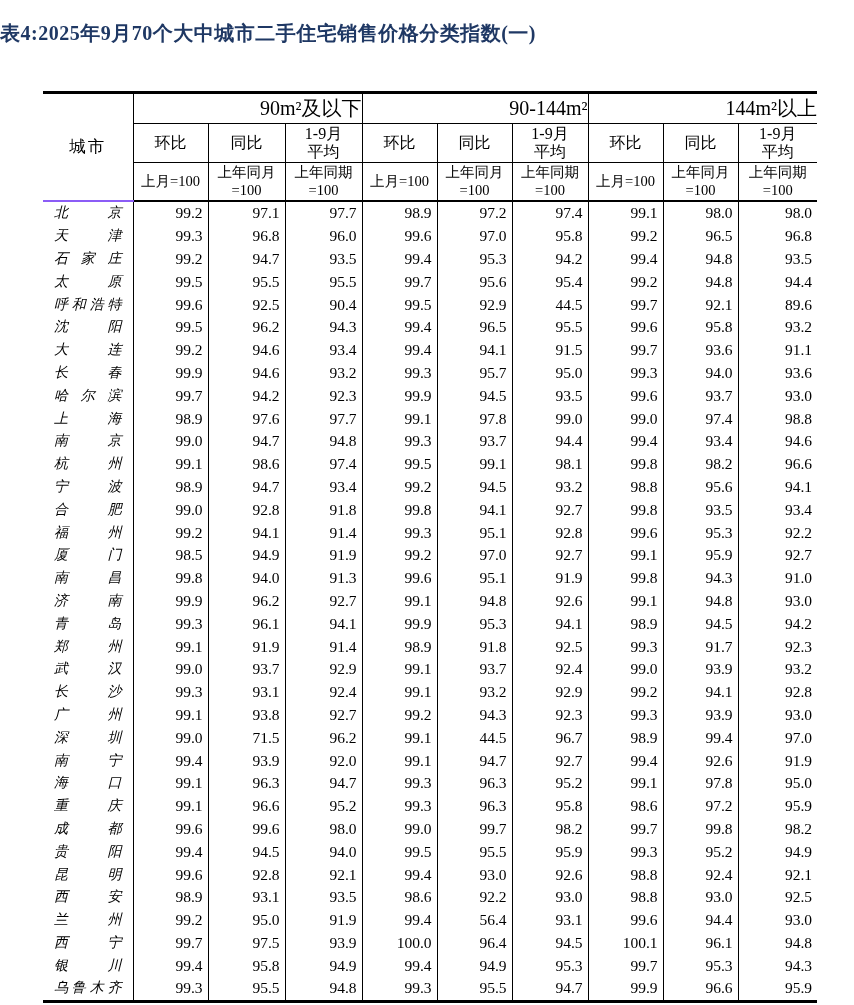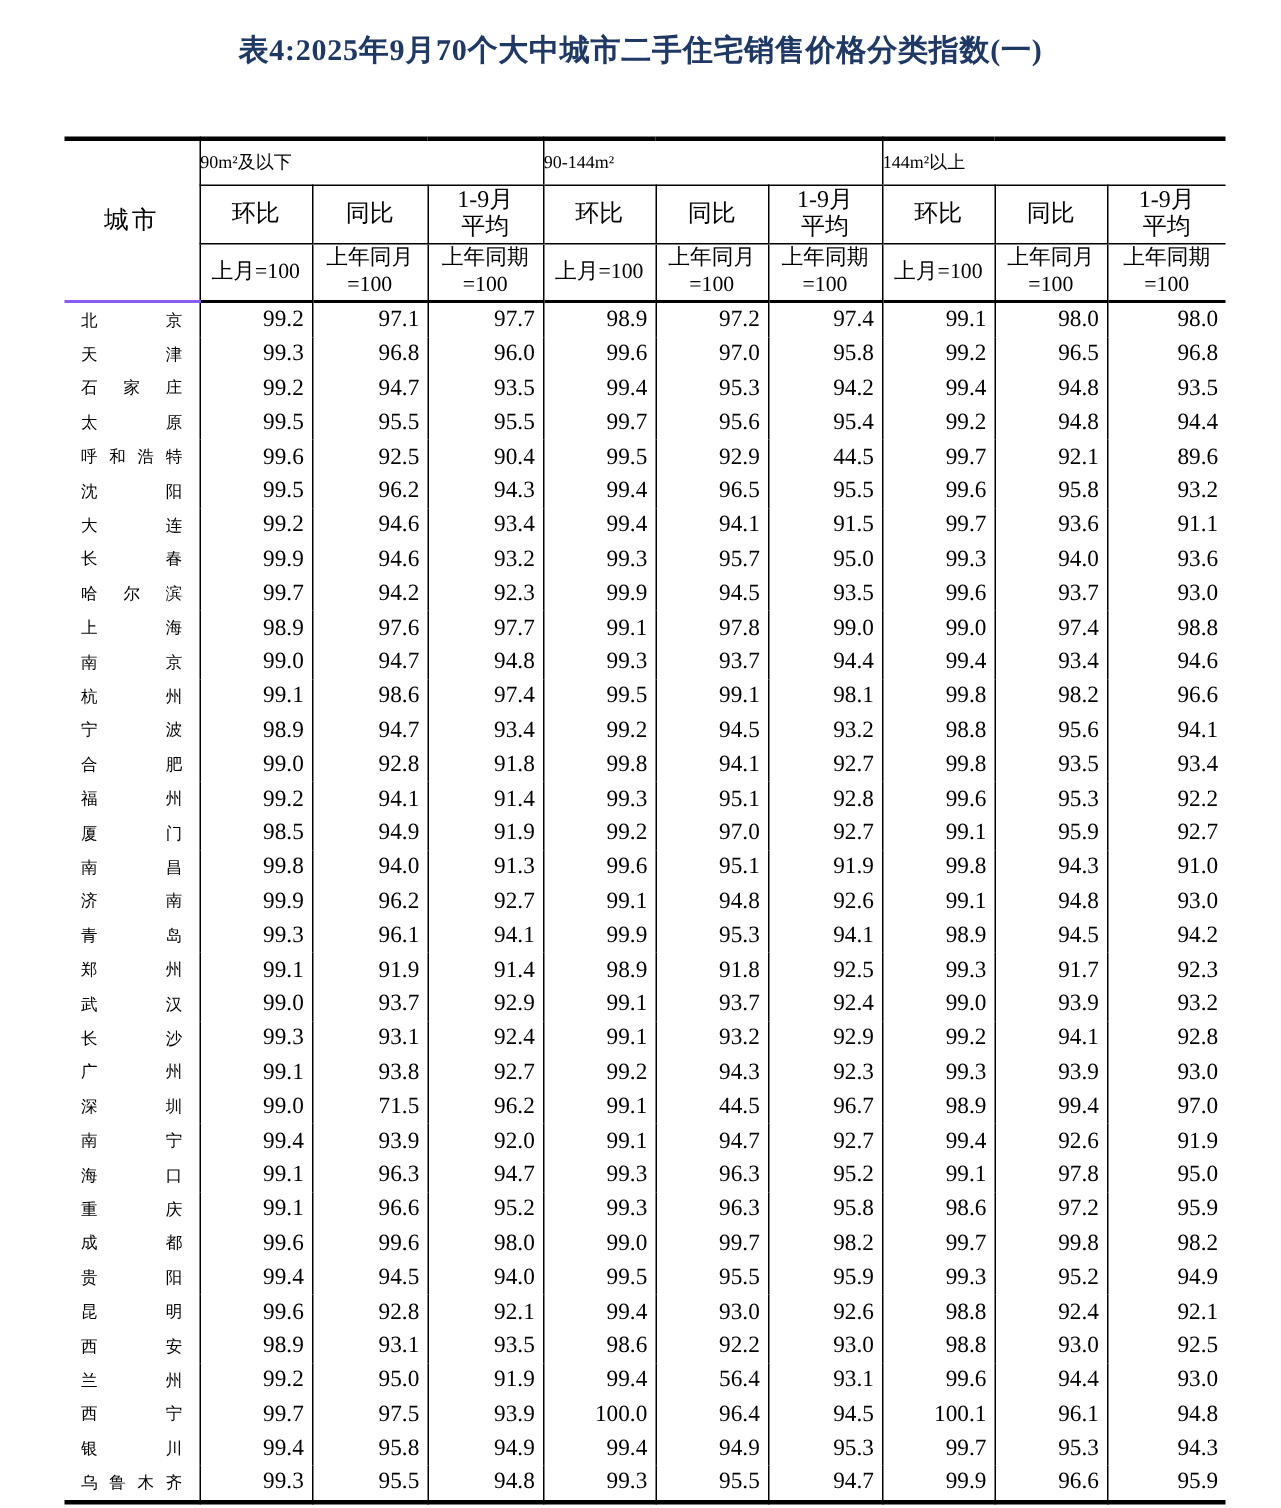--- a/index.html
+++ b/index.html
@@ -9,21 +9,21 @@
   }
   body {
     width: 854px;
     height: 1005px;
     font-family: "Liberation Serif", "DejaVu Serif", serif;
     color: #000;
     overflow: hidden;
   }
   .title {
     margin: 20px 0 0 0;
-    text-align: center;
+    text-align: left;
     font-size: 20px;
     font-weight: bold;
     color: #1F3864;
     letter-spacing: 0.5px;
   }
   table.idx {
     border-collapse: collapse;
     table-layout: fixed;
     margin: 44px 0 0 43px;
     width: 774px;
@@ -41,45 +41,46 @@
   }
   th.vline, td.vline { border-left: 1px solid #000; }
   th.corner {
     font-size: 16.5px;
     border-bottom: 2px solid #8b5cf6;
     text-align: center;
     letter-spacing: 2px;
   }
   th.group {
     height: 29px;
-    font-size: 12px;
-    text-align: left;
+    font-size: 20px;
+    text-align: right;
     border-bottom: 1px solid #000;
   }
   th.sub {
     height: 38px;
     font-size: 16px;
     text-align: center;
     border-bottom: 1px solid #000;
     white-space: pre-line;
     line-height: 1.12;
   }
   th.base {
     height: 37px;
     font-size: 14.5px;
     text-align: center;
     border-bottom: 2px solid #000;
     white-space: pre-line;
     line-height: 1.18;
   }
   td.city {
-    font-size: 11px;
+    font-size: 14px;
     padding: 0 11px;
     text-align: justify;
     text-align-last: justify;
+    font-style: italic;
   }
   td.num {
     font-size: 15.5px;
     text-align: right;
     padding-right: 5px;
   }
   tbody tr td { height: 22.8px; }
 </style>
 </head>
 <body>

